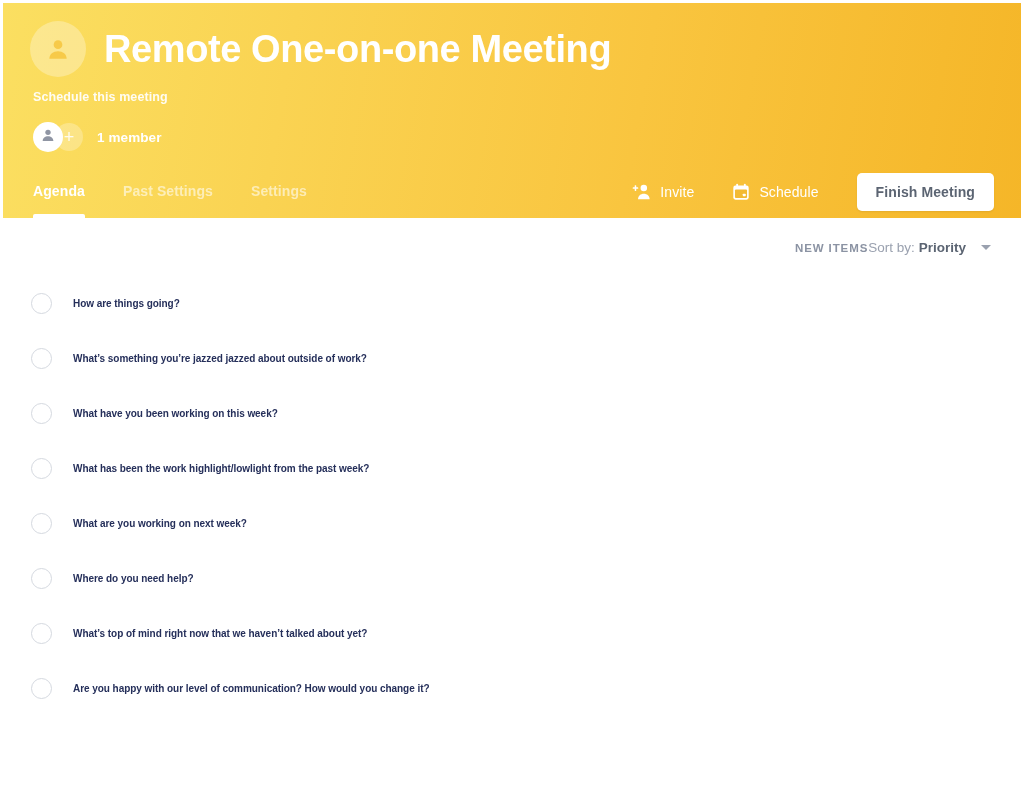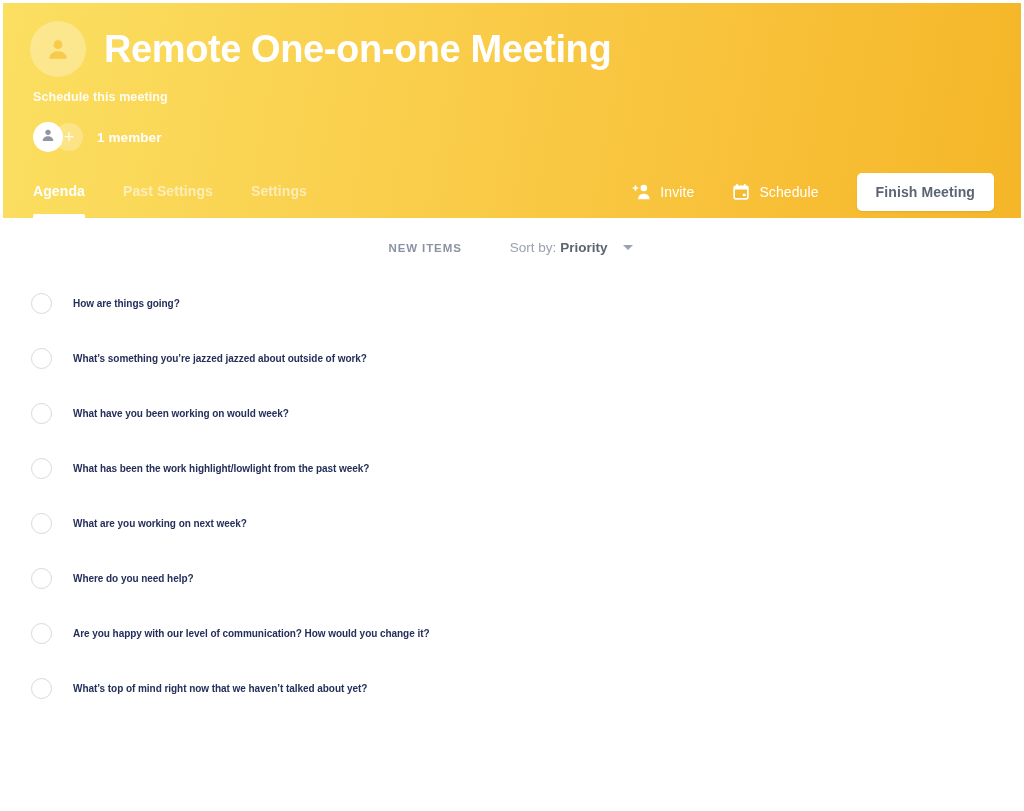--- a/index.html
+++ b/index.html
@@ -200,22 +200,21 @@
     background: #ffffff;
   }
 
   .list-head {
     position: absolute;
     left: 27px;
     right: 30px;
     top: 22px;
     display: flex;
     align-items: center;
-    justify-content: center;
-    gap: 48px;
+    justify-content: flex-end;
   }
 
   .section-label {
     font-size: 11.5px;
     font-weight: bold;
     color: #8b93a3;
     letter-spacing: 0.9px;
   }
 
   .sort-control {
@@ -402,45 +401,45 @@
         <div class="item-text">How are things going?</div>
       </div>
 
       <div class="item">
         <div class="checkbox"></div>
         <div class="item-text">What’s something you’re jazzed jazzed about outside of work?</div>
       </div>
 
       <div class="item">
         <div class="checkbox"></div>
-        <div class="item-text">What have you been working on would week?</div>
+        <div class="item-text">What have you been working on this week?</div>
       </div>
 
       <div class="item">
         <div class="checkbox"></div>
         <div class="item-text">What has been the work highlight/lowlight from the past week?</div>
       </div>
 
       <div class="item">
         <div class="checkbox"></div>
         <div class="item-text">What are you working on next week?</div>
       </div>
 
       <div class="item">
         <div class="checkbox"></div>
         <div class="item-text">Where do you need help?</div>
       </div>
 
       <div class="item">
         <div class="checkbox"></div>
+        <div class="item-text">What’s top of mind right now that we haven’t talked about yet?</div>
+      </div>
+
+      <div class="item">
+        <div class="checkbox"></div>
         <div class="item-text">Are you happy with our level of communication? How would you change it?</div>
-      </div>
-
-      <div class="item">
-        <div class="checkbox"></div>
-        <div class="item-text">What’s top of mind right now that we haven’t talked about yet?</div>
       </div>
 
     </div>
 
 
   </div>
 </div>
 
 </body></html>

